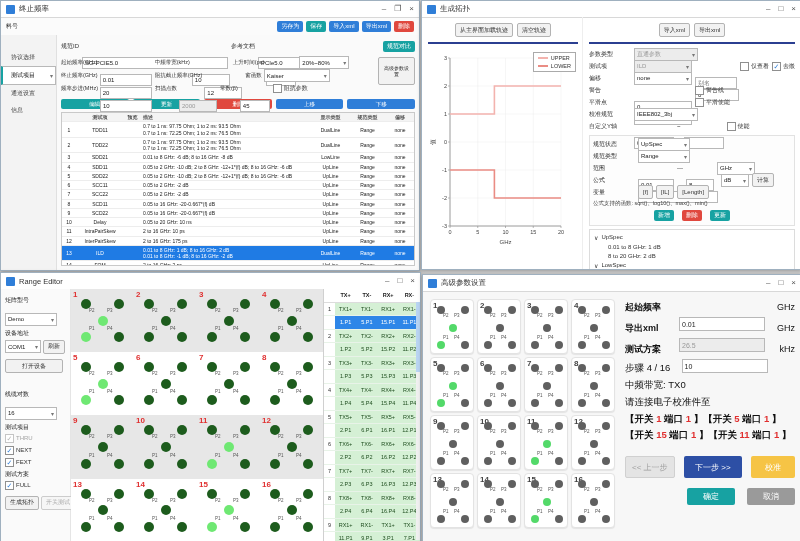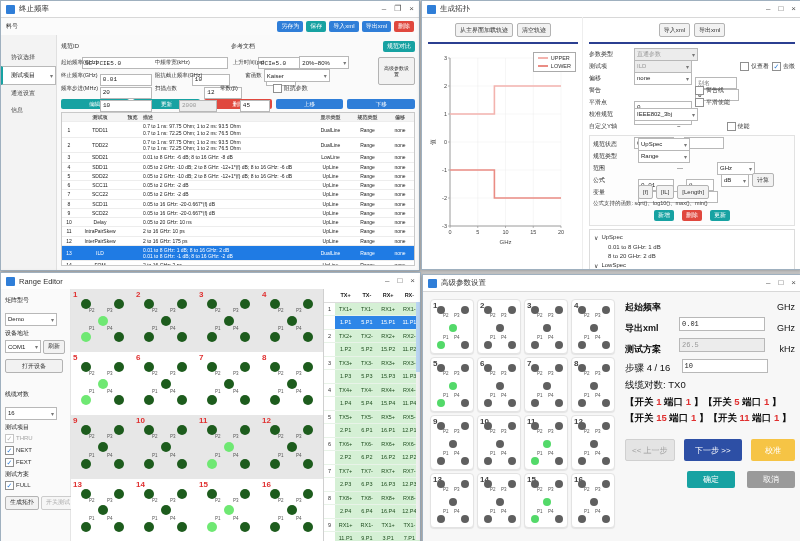--- a/index.html
+++ b/index.html
@@ -7,21 +7,21 @@
   .win{position:absolute;background:#f6f6f6;border:1px solid #9fb0bf;box-shadow:0 1px 4px rgba(0,0,0,.3);overflow:hidden;}
   .tbar{height:16px;background:#ffffff;border-bottom:1px solid #d8d8d8;display:flex;align-items:center;padding:0 5px;gap:4px;}
   .tico{width:9px;height:9px;background:#2f7ed8;flex:0 0 auto;border-radius:1px;}
   .ttxt{font-size:7.5px;color:#333;white-space:nowrap;}
   .wc{margin-left:auto;display:flex;gap:8px;font-size:8px;color:#555;}
   .wc span{cursor:pointer;line-height:16px;}
   .btn{display:inline-flex;align-items:center;justify-content:center;font-size:6px;color:#fff;border-radius:2px;padding:0 4px;height:11px;cursor:pointer;white-space:nowrap;}
   .btn.teal{background:#17a2a2}.btn.blue{background:#2f7ed8}.btn.red{background:#e0483e}
   .gbtn{display:inline-flex;align-items:center;justify-content:center;font-size:6px;color:#333;background:#f2f2f2;border:1px solid #b3b3b3;border-radius:2px;padding:0 4px;height:12px;cursor:pointer;white-space:nowrap;}
   .gbtn.dis{color:#aaa;border-color:#ccc;background:#f6f6f6;}
-  .inp{height:10px;border:1px solid #b8b8b8;background:#fff;font-size:6px;padding:0 2px;font-family:Liberation Mono, monospace;color:#222;box-sizing:content-box;margin-top:34px;}
+  .inp{height:10px;border:1px solid #b8b8b8;background:#fff;font-size:6px;padding:0 2px;font-family:Liberation Sans, sans-serif;color:#222;box-sizing:content-box;margin-top:34px;}
   .inp.dis{background:#ececec;color:#999;}
   .sel{display:inline-flex;justify-content:space-between;align-items:center;border:1px solid #b8b8b8;background:#fff;font-size:6px;padding:0 2px;height:11px;color:#222;cursor:pointer;white-space:nowrap;overflow:hidden;}
   .sel::after{content:"▾";font-size:6px;color:#777;margin-left:3px;}
   .sel.dis{background:#ececec;color:#999;}
   .lab{font-size:6px;color:#333;white-space:nowrap;}
   .cb{display:inline-flex;align-items:center;gap:2px;font-size:6px;color:#333;white-space:nowrap;cursor:pointer;}
   .cb i{width:7px;height:7px;border:1px solid #8f8f8f;background:#fff;font-style:normal;font-size:7px;line-height:7px;text-align:center;color:#2f7ed8;flex:0 0 auto;}
   .cb.dis{color:#a5a5a5}.cb.dis i{color:#b5b5b5;border-color:#c5c5c5;}
   
   #winA{left:0;top:0;width:418px;height:269px;}
@@ -1126,21 +1126,22 @@
               <input class="inp dis" value="26.5" style="width: 80px;">
               <span class="unit">GHz</span>
             </div>
             <div class="dfrow">
               <span class="dlabel">测试方案</span>
               <input class="inp" value="10" style="width: 80px;">
               <span class="unit">kHz</span>
             </div>
           </div>
         <div class="dtext">步骤 4 / 16</div>
-        <div class="dtext">线缆对数:  TX0</div>
+        <div class="dtext">中频带宽:  TX0</div>
+        <div class="dtext">请连接电子校准件至</div>
         <div id="d-conns">
             <div class="connline">【开关 <b>1</b> 端口 <b>1</b> 】【开关 <b>5</b> 端口 <b>1</b> 】</div>
             <div class="connline">【开关 <b>15</b> 端口 <b>1</b> 】【开关 <b>11</b> 端口 <b>1</b> 】</div>
           </div>
         <div class="d-btnrow">
           <span class="dbtn prev">&lt;&lt; 上一步</span>
           <span class="dbtn next">下一步 &gt;&gt;</span>
           <span class="dbtn cal">校准</span>
         </div>
         <div class="d-okrow">

